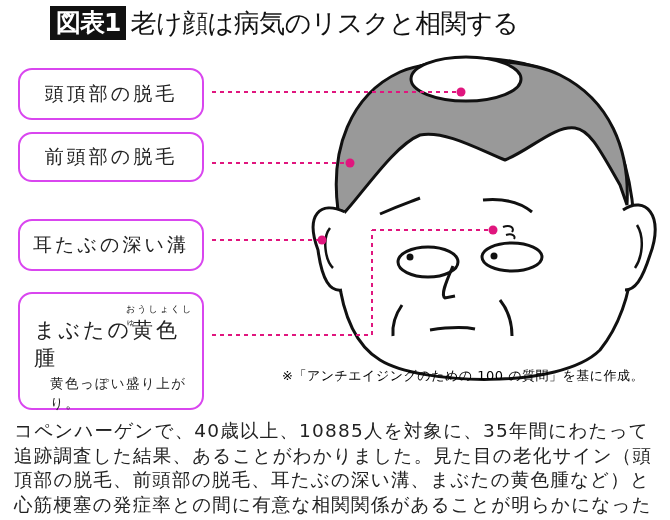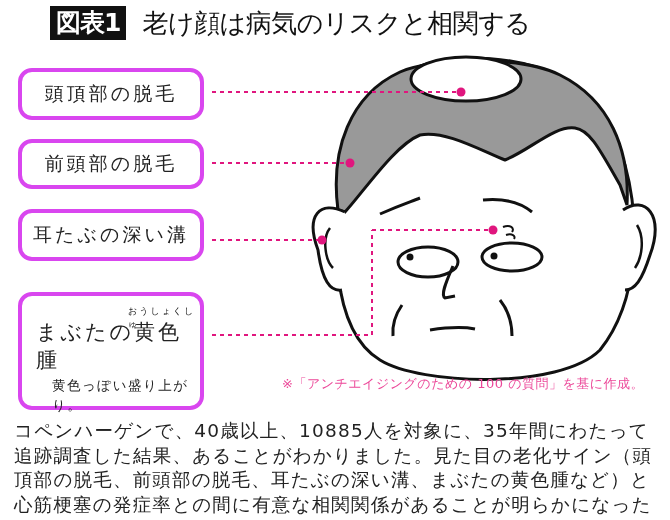--- a/index.html
+++ b/index.html
@@ -1,34 +1,34 @@
 <!DOCTYPE html>
 <html><head>
 <meta charset="utf-8">
 <style>
   html, body { margin:0; padding:0; background:#fff; }
   body { width:670px; height:520px; position:relative; overflow:hidden;
          font-family:"DejaVu Sans", sans-serif; color:#222; }
   .title-row { position:absolute; left:6px; top:4px; height:38px; display:flex; align-items:center;padding-left:44px; }
   .fig-badge { background:#111; color:#fff; font-weight:bold; font-size:25px; line-height:34px;
                padding:0 6px; height:34px; letter-spacing:-1px; }
-  .title { font-size:26px; margin-left:16px; color:#111; letter-spacing:-0.5px; }
-  .label-box { position:absolute; left:18px; width:186px; border:4px solid #d946ef; border-radius:14px;
+  .title { font-size:26px; margin-left:4px; color:#111; letter-spacing:-0.5px; }
+  .label-box { position:absolute; left:18px; width:186px; border:2px solid #d946ef; border-radius:14px;
                background:#fff; box-sizing:border-box; display:flex; align-items:center; justify-content:center;
                font-size:19px; letter-spacing:3px; color:#222; }
   .box1 { top:68px; height:52px; }
-  .box2 { top:139px; height:50px; }
-  .box3 { top:209px; height:52px; }
+  .box2 { top:132px; height:50px; }
+  .box3 { top:219px; height:52px; }
   .box4 { top:292px; height:118px; display:block; padding:10px 0 0 14px; }
   .box4 .main { font-size:21px; letter-spacing:3px; position:relative; margin-top:12px; }
   .ruby { position:absolute; left:92px; top:-13px; font-size:9px; letter-spacing:2px; }
   .box4 .note { font-size:13.5px; letter-spacing:1.5px; line-height:20px; margin-top:4px; }
   .box4 .note2 { padding-left:16px; }
   svg.illus { position:absolute; left:0; top:0; }
-  .source { position:absolute; left:282px; top:375px; font-size:13px; letter-spacing:0.5px; color:#ec4899; }
+  .source { position:absolute; left:282px; top:367px; font-size:13px; letter-spacing:0.5px; color:#000000; }
   .body-text { position:absolute; left:14px; top:419px; width:650px; font-size:18.5px; line-height:24.5px;
                letter-spacing:1.2px; color:#222; }
 </style>
 </head>
 <body>
 
 <div class="title-row">
   <div class="fig-badge">図表1</div>
   <div class="title">老け顔は病気のリスクと相関する</div>
 </div>

